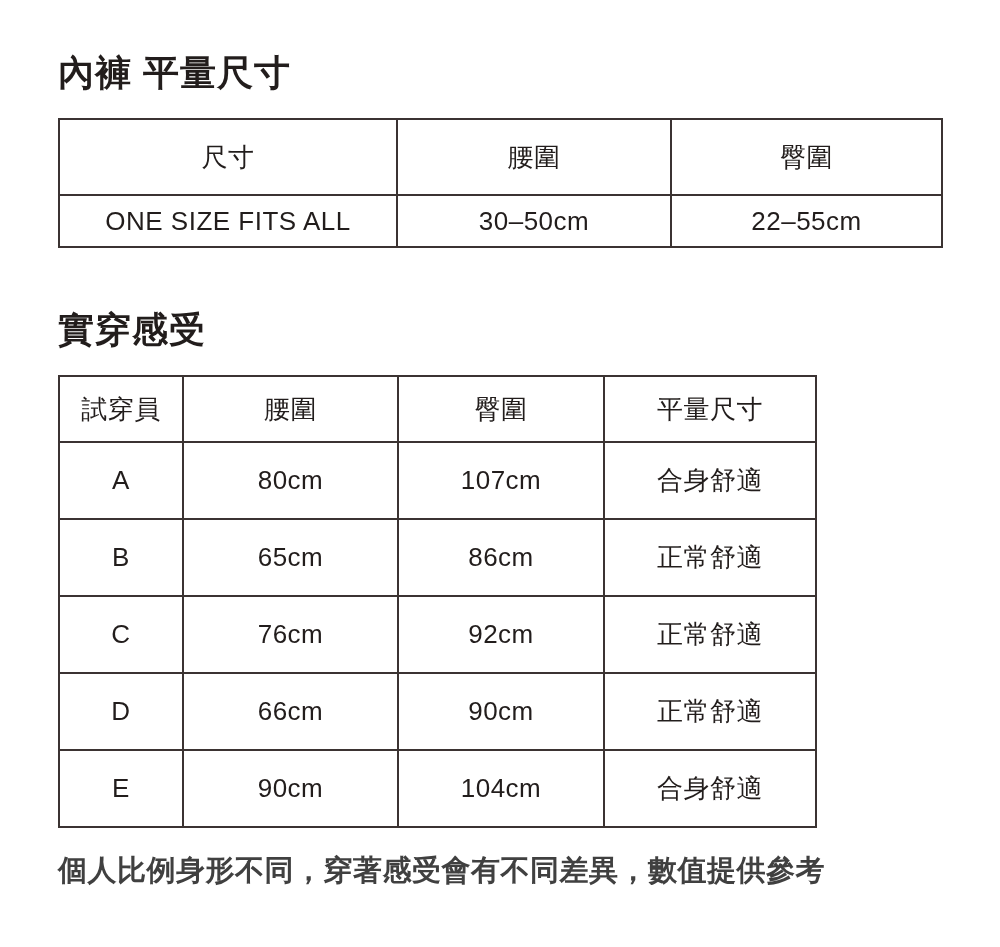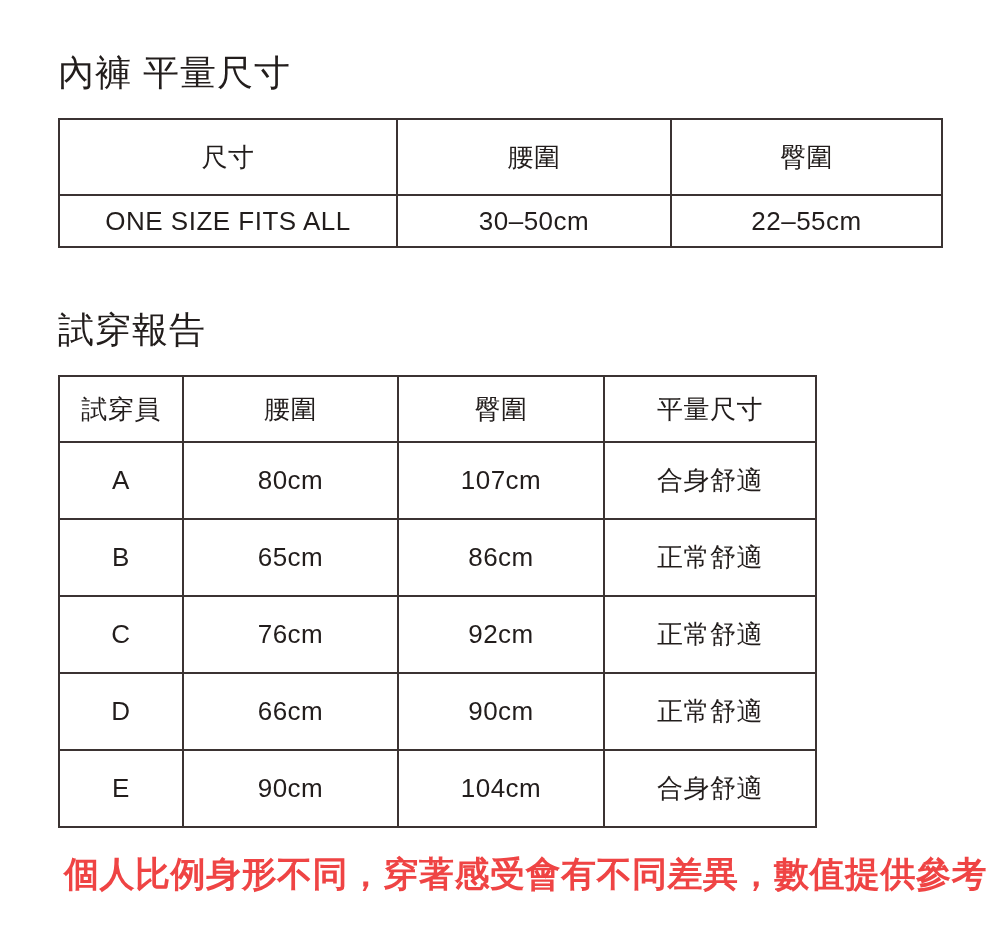--- a/index.html
+++ b/index.html
@@ -10,21 +10,21 @@
     font-family: "Liberation Sans", "DejaVu Sans", sans-serif;
     color: #1f1b1a;
     overflow: hidden;
   }
   .page { position: absolute; inset: 0; background: #ffffff; }
 
   .title {
     position: absolute;
     left: 58px;
     font-size: 36px;
-    font-weight: 400;
+    font-weight: 700;
     letter-spacing: 1px;
     line-height: 1.15;
     color: #221d1c;
     white-space: nowrap;
   }
   .title-size { top: 52px; }
   .title-fit  { top: 309px; }
 
   table.tbl {
     position: absolute;
@@ -48,27 +48,27 @@
   table.tbl-size { top: 118px; width: 883px; }
   table.tbl-size tr.hrow  { height: 76px; }
   table.tbl-size tr.drow  { height: 52px; }
 
   table.tbl-fit { top: 375px; width: 757px; }
   table.tbl-fit tr.hrow { height: 66px; }
   table.tbl-fit tr.drow { height: 77px; }
 
   .footnote {
     position: absolute;
-    left: 64px;
+    left: 58px;
     top: 853px;
-    font-size: 35px;
+    font-size: 29px;
     font-weight: 600;
     letter-spacing: 0.5px;
     line-height: 1.2;
-    color: #ef4444;
+    color: #404040;
     white-space: nowrap;
   }
 </style>
 </head>
 <body>
 
 <div class="page">
 
   <div class="title title-size">內褲 平量尺寸</div>
 
@@ -85,21 +85,21 @@
         <th>臀圍</th>
       </tr>
       <tr class="drow">
         <td>ONE SIZE FITS ALL</td>
         <td>30–50cm</td>
         <td>22–55cm</td>
       </tr>
     </tbody>
   </table>
 
-  <div class="title title-fit">試穿報告</div>
+  <div class="title title-fit">實穿感受</div>
 
   <table class="tbl tbl-fit">
     <colgroup>
       <col style="width:124px">
       <col style="width:215px">
       <col style="width:206px">
       <col style="width:212px">
     </colgroup>
     <tbody>
       <tr class="hrow">

